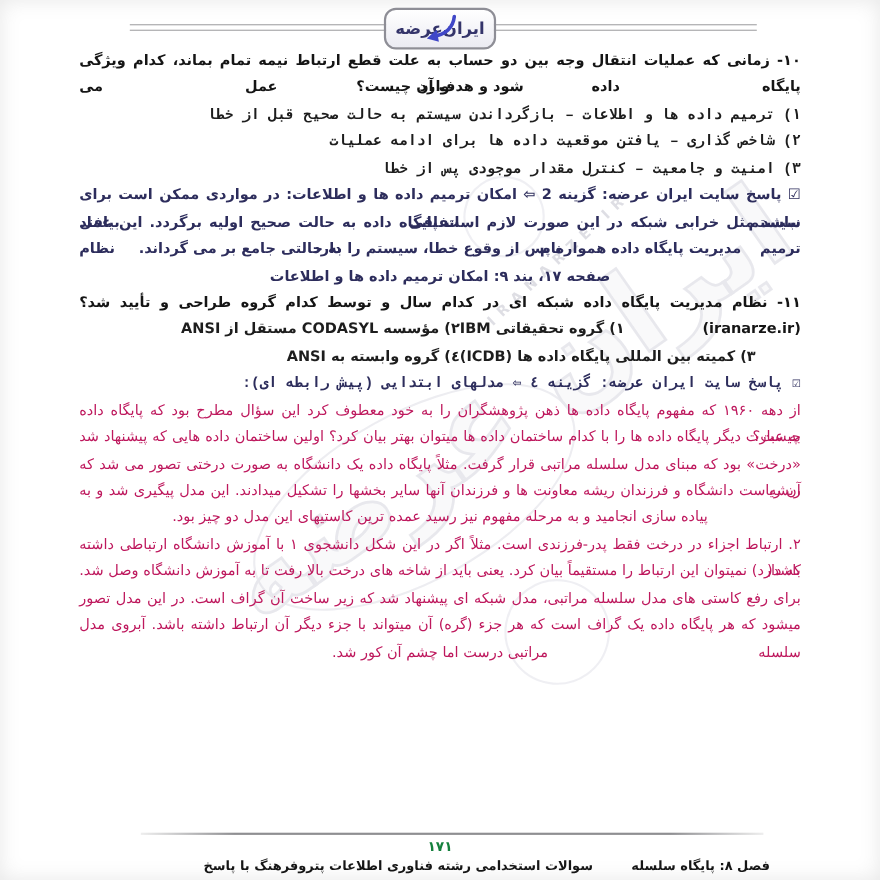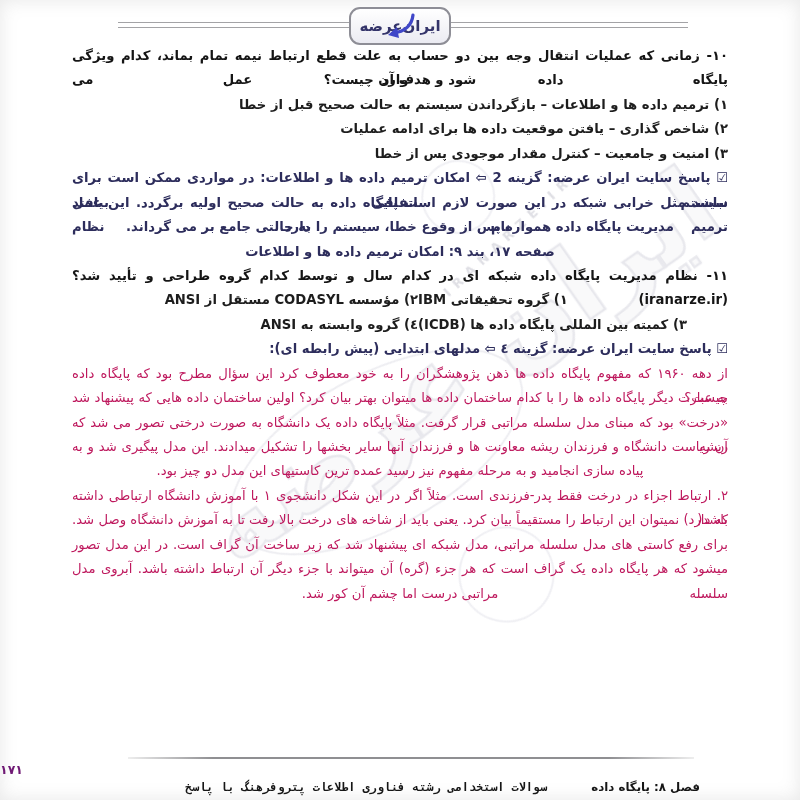--- a/index.html
+++ b/index.html
@@ -49,44 +49,44 @@
     border:2px solid #ececf1; border-radius:50%;
   }
   
   .content{
     position:absolute; top:44px; left:72px; right:72px; z-index:2;
     direction:rtl; font-size:13.2px; color:#1a1a1a;
   }
   .line{height:24.45px; line-height:24.45px; white-space:nowrap; overflow:visible;}
   .j{text-align:justify; text-align-last:justify; white-space:normal;}
   .c{text-align:center;}
-  .r{text-align:right;}
+  .r{text-align:right;font-family:Liberation Mono, monospace;}
   .q{font-weight:bold; color:#151515;}
   .opt{font-weight:bold; color:#1d1d1d;}
   .ans{color:#2d2d5c; font-weight:bold;}
   .exp{color:#be185d; font-weight:400;}
   .optrow{display:flex; direction:rtl;}
   .optcol1{width:310px; text-align:left;}
   .optcol2{text-align:center;}
   
   .footer-rule{
     position:absolute; top:757px; left:128px; right:106px; height:2px;
     background:linear-gradient(to right, rgba(140,140,140,.15), #8f8f92 15%, #8f8f92 85%, rgba(140,140,140,.15));
   }
   .page-number{
-    position:absolute; top:762px; left:0; right:0; text-align:left;
-    font-size:12.5px; color:#701a75; font-weight:600; z-index:2;
+    position:absolute; top:762px; left:0; right:0; text-align:center;
+    font-size:12.5px; color:#15803d; font-weight:600; z-index:2;
   }
   .footer-chapter{
     position:absolute; top:780px; right:100px; font-size:11.8px; font-weight:bold;
     color:#161616; direction:rtl; z-index:2;
   }
   .footer-book{
     position:absolute; top:780px; left:185px; font-size:11.8px; font-weight:bold;
-    color:#161616; direction:rtl; z-index:2;font-family:Liberation Mono, monospace;
+    color:#161616; direction:rtl; z-index:2;
   }
 </style>
 </head>
 <body>
 
 <div class="page">
 
   <div class="header-rule"></div>
   <div class="logo-badge">
     <span class="logo-text">ایران‌عرضه</span>
@@ -133,16 +133,16 @@
     <div class="line exp c">پیاده سازی انجامید و به مرحله مفهوم نیز رسید عمده ترین کاستیهای این مدل دو چیز بود.</div>
     <div class="line exp j">۲. ارتباط اجزاء در درخت فقط پدر-فرزندی است. مثلاً اگر در این شکل دانشجوی ۱ با آموزش دانشگاه ارتباطی داشته باشد(</div>
     <div class="line exp j">که دارد) نمیتوان این ارتباط را مستقیماً بیان کرد. یعنی باید از شاخه های درخت بالا رفت تا به آموزش دانشگاه وصل شد.</div>
     <div class="line exp j">برای رفع کاستی های مدل سلسله مراتبی، مدل شبکه ای پیشنهاد شد که زیر ساخت آن گراف است. در این مدل تصور</div>
     <div class="line exp j">میشود که هر پایگاه داده یک گراف است که هر جزء (گره) آن میتواند با جزء دیگر آن ارتباط داشته باشد. آبروی مدل سلسله</div>
     <div class="line exp c">مراتبی درست اما چشم آن کور شد.</div>
   </div>
 
   <div class="footer-rule"></div>
   <div class="page-number">۱۷۱</div>
-  <div class="footer-chapter">فصل ۸: پایگاه داده</div>
+  <div class="footer-chapter">فصل ۸: پایگاه سلسله</div>
   <div class="footer-book">سوالات استخدامی رشته فناوری اطلاعات پتروفرهنگ با پاسخ</div>
 
 </div>
 
 </body></html>

